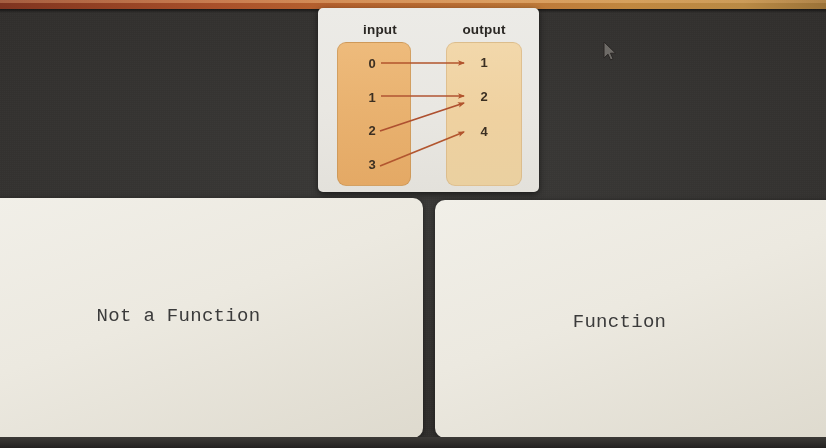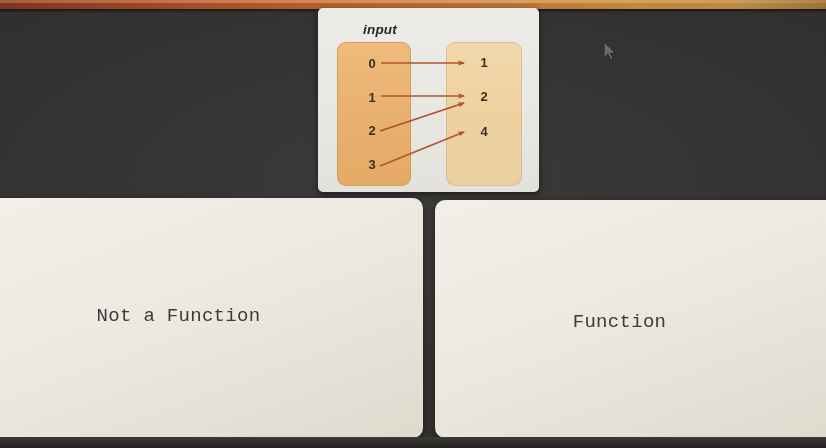--- a/index.html
+++ b/index.html
@@ -50,21 +50,20 @@
     background: linear-gradient(180deg,#ecebe7 0%, #e9e7e2 55%, #e3e1db 100%);
     border-radius: 5px;
     box-shadow: 0 2px 6px rgba(0,0,0,.55);
   }
 
   .col-head {
     position:absolute; top:14px;
     font-size: 13.5px; font-weight: bold; color:#2a2724;
     letter-spacing:.2px;
     text-align:center;
-    font-style:italic;
   }
   #head-input  { left:  8px; width: 108px; }
   #head-output { left:114px; width: 104px; }
 
   .set-box {
     position:absolute; top:34px; height:144px; border-radius:9px;
   }
   #box-input {
     left:19px; width:74px;
     background: linear-gradient(180deg,#eebb7c 0%, #e9b270 45%, #e4a965 100%);
@@ -131,20 +130,21 @@
   <div id="noise"></div>
 
   <div id="topbar">
     <div id="topbar-sheen"></div>
   </div>
   <div id="topbar-shadow"></div>
 
   <div id="card">
 
     <div class="col-head" id="head-input">input</div>
+    <div class="col-head" id="head-output">output</div>
 
     <div class="set-box" id="box-input"></div>
     <div class="set-box" id="box-output"></div>
 
     <div class="val" id="in0">0</div>
     <div class="val" id="in1">1</div>
     <div class="val" id="in2">2</div>
     <div class="val" id="in3">3</div>
 
     <div class="val" id="out1">1</div>

